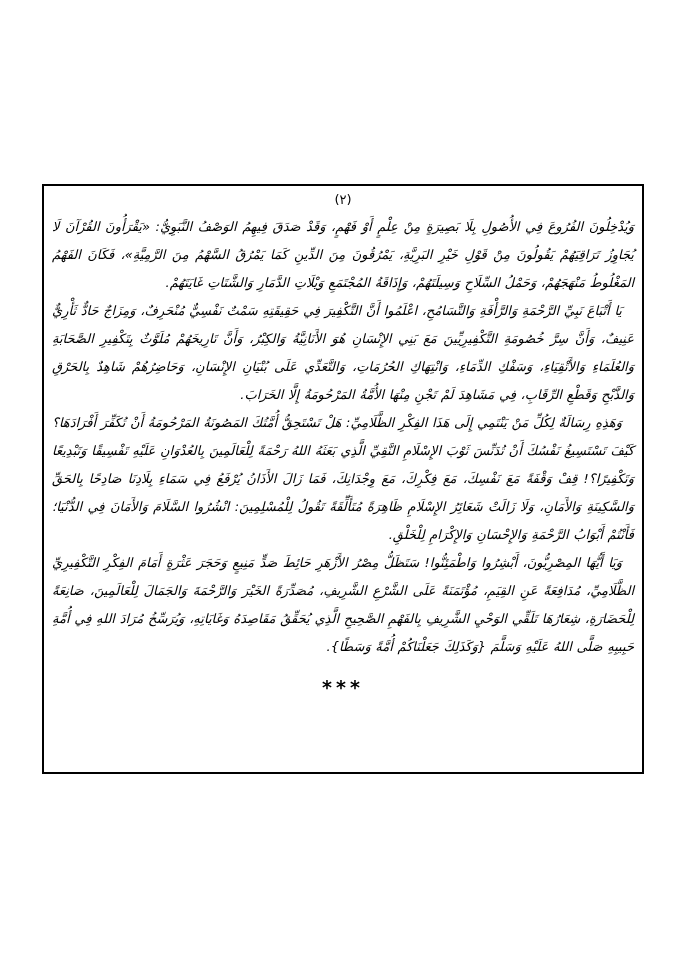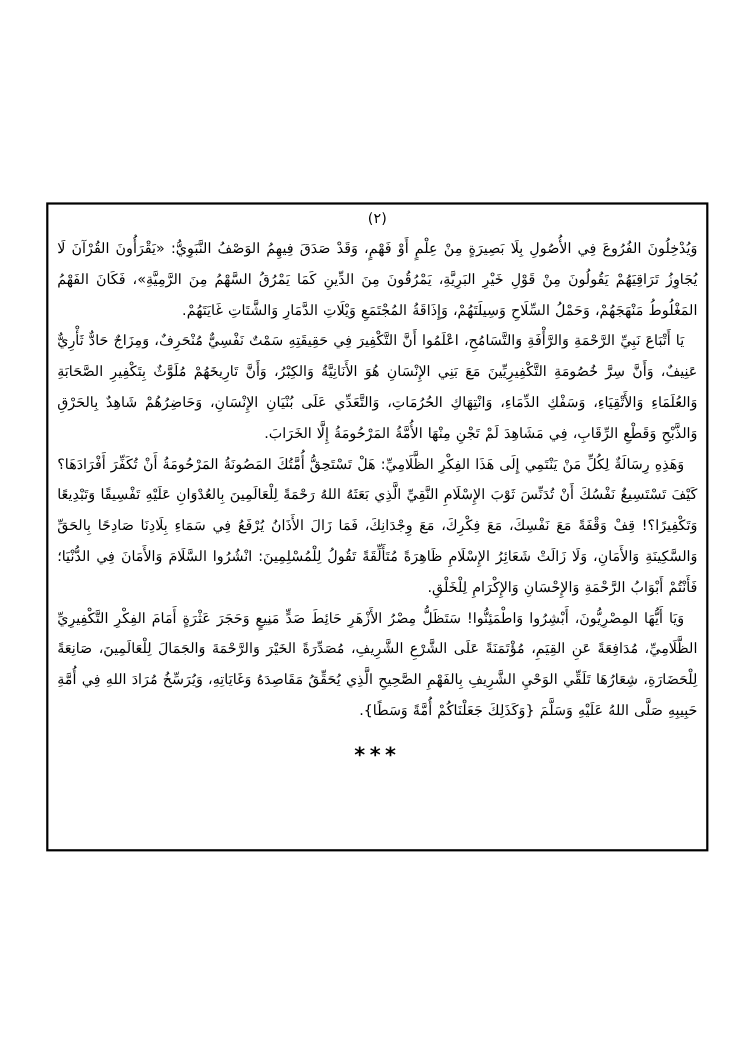--- a/index.html
+++ b/index.html
@@ -39,20 +39,21 @@
     direction: rtl;
   }
   .body-text p {
     margin: 0;
     direction: rtl;
     unicode-bidi: embed;
     text-align: justify;
     font-size: 13px;
     line-height: 28px;
     word-spacing: 0.5px;
+    font-style: italic;
   }
   .body-text p.indented {
     text-indent: 12px;
   }
   .end-divider {
     text-align: center;
     font-weight: bold;
     font-size: 19px;
     letter-spacing: 4px;
     margin-top: 12px;

